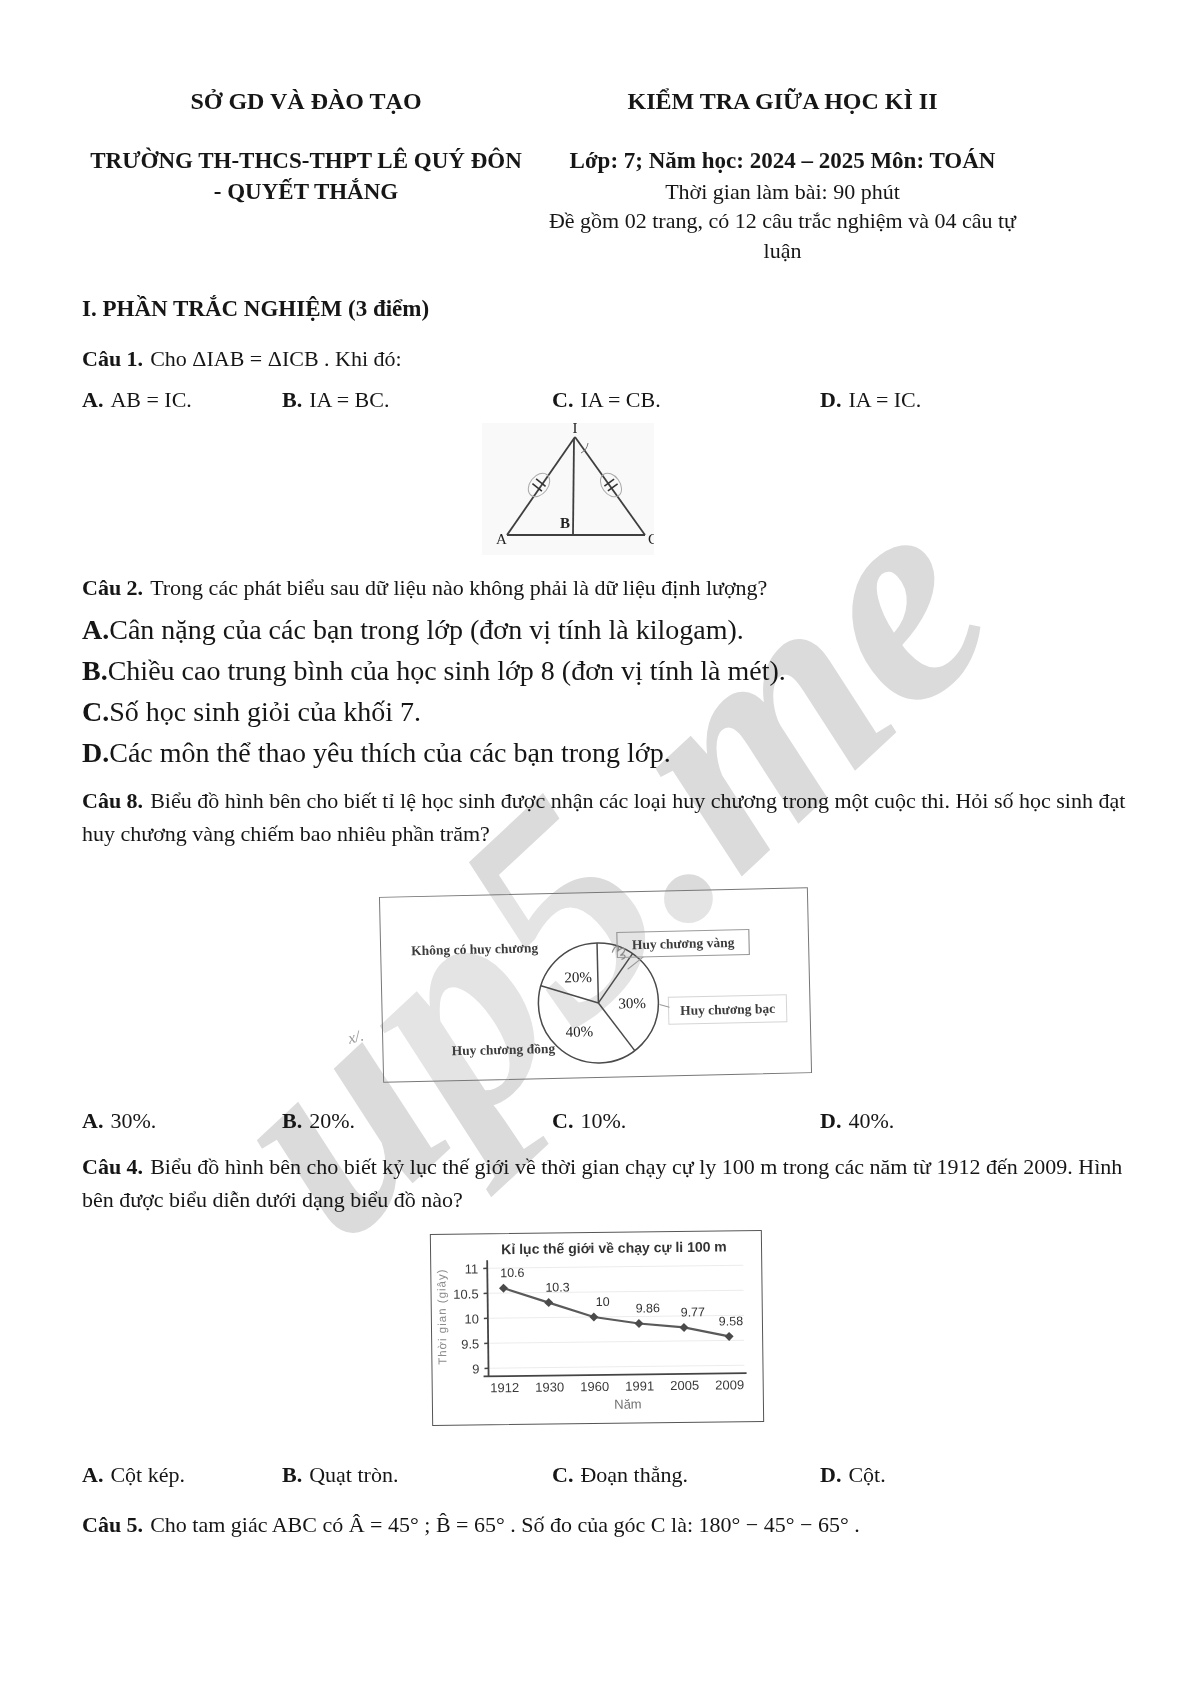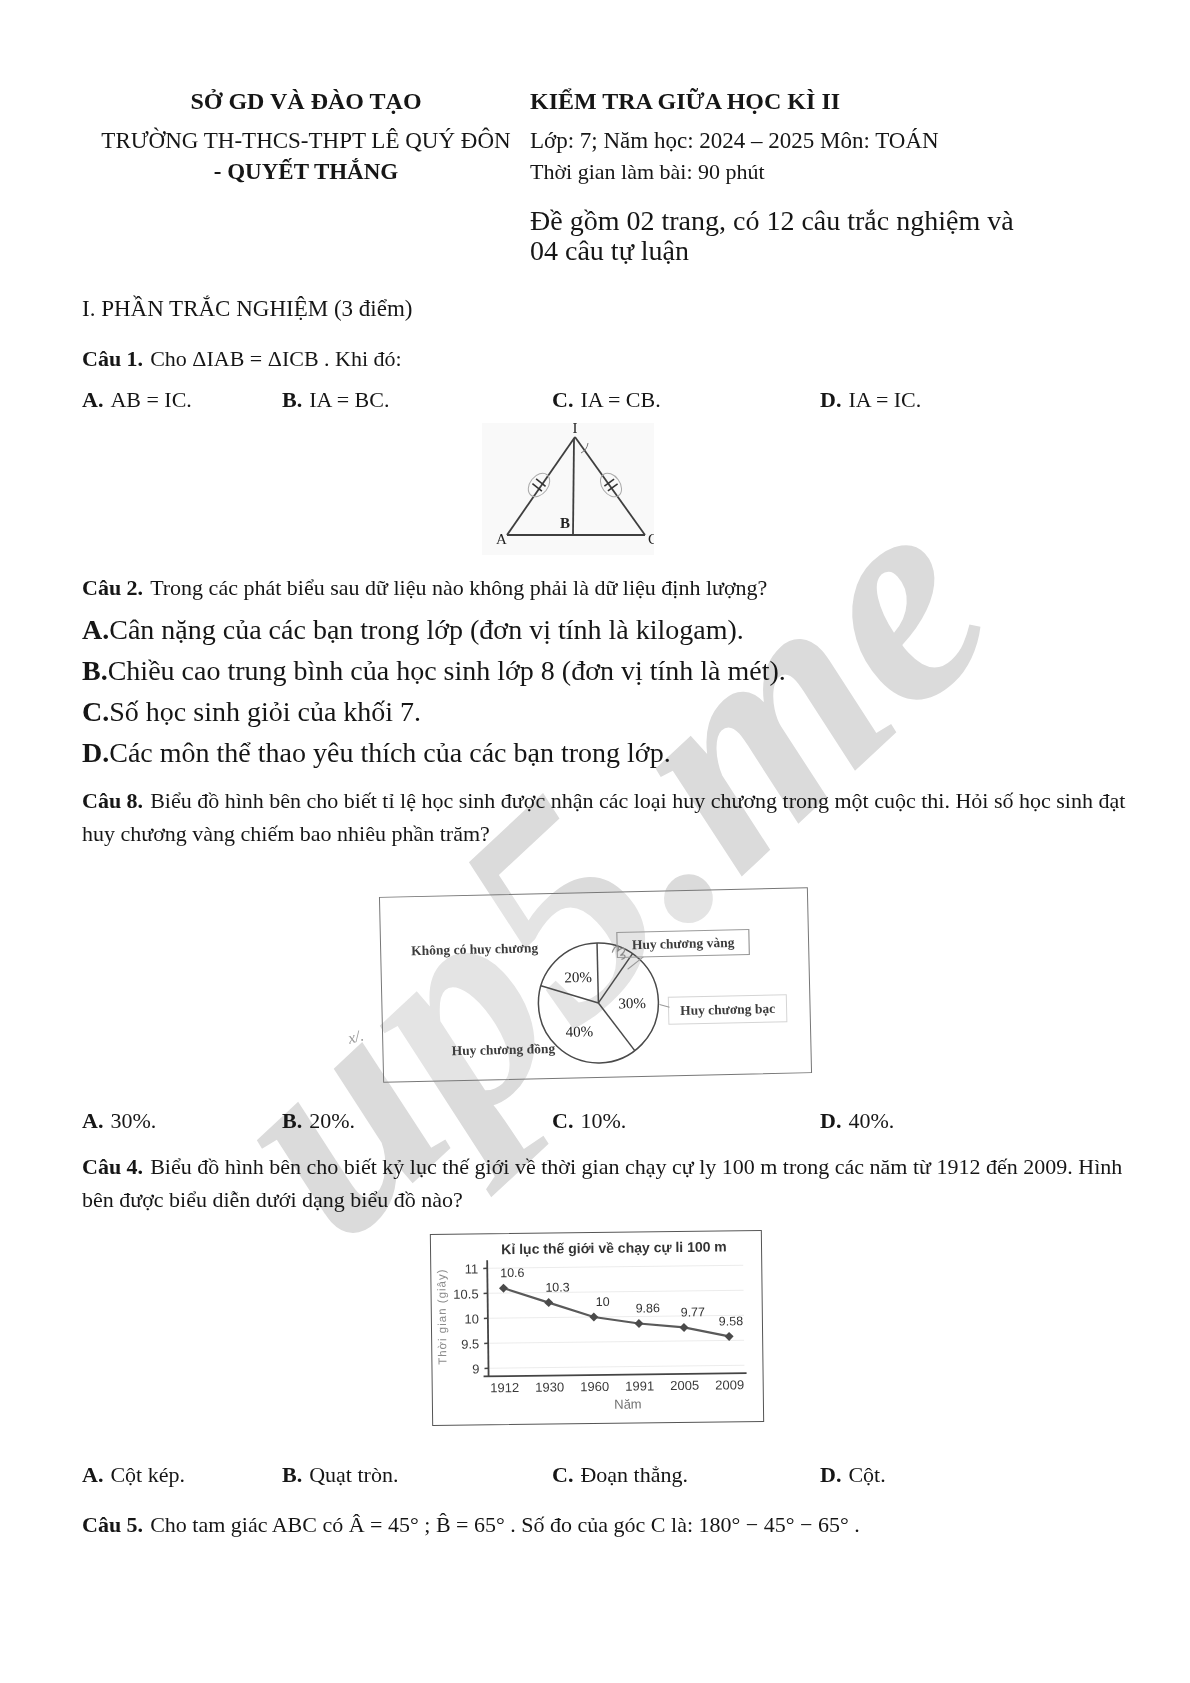--- a/index.html
+++ b/index.html
@@ -8,28 +8,28 @@
        font-family:"Liberation Serif",serif;color:#161616}
   .watermark{position:absolute;inset:0;display:flex;align-items:center;justify-content:center;
              pointer-events:none;z-index:0}
   .watermark span{font-size:300px;font-style:italic;font-weight:bold;color:#dbdbdb;
                   white-space:nowrap;transform:rotate(-43deg) translate(-10px,25px);
                   font-family:"Liberation Serif",serif}
   .page{position:relative;z-index:1;padding:0 52px 0 82px}
 
   .header{display:flex;margin-top:86px}
   .h-left{width:448px;text-align:center}
-  .h-right{width:505px;}
+  .h-right{width:505px;text-align:center}
   .h1{font-size:24px;font-weight:bold;line-height:30px;white-space:nowrap}
-  .h2{font-size:23px;font-weight:normal;line-height:30px;margin-top:10px;white-space:nowrap}
+  .h2{font-size:23px;font-weight:bold;line-height:30px;margin-top:30px;white-space:nowrap}
   .h3{font-size:23px;font-weight:bold;line-height:28px;margin-top:2px}
   .h3n{font-size:22px;line-height:28px;margin-top:2px}
-  .note{font-size:28px;line-height:30px;margin-top:20px}
-
-  .sec-title{font-size:23px;font-weight:normal;line-height:30px;margin-top:28px}
+  .note{font-size:22px;line-height:30px;}
+
+  .sec-title{font-size:23px;font-weight:bold;line-height:30px;margin-top:28px}
   .q{font-size:22px;line-height:33px;margin-top:18px}
   .q .qlabel{margin-right:7px}
   .math{}
   .optrow{display:grid;grid-template-columns:200px 270px 268px 1fr;
           font-size:22px;line-height:30px;margin-top:10px}
   .opt b{margin-right:7px}
   .ostack{font-size:28px;line-height:31px;margin-top:10px}
   .mt16{margin-top:16px}.mt14{margin-top:14px}.mt28{margin-top:28px}
   .mt36{margin-top:36px}.mt18b{margin-top:18px}
 

